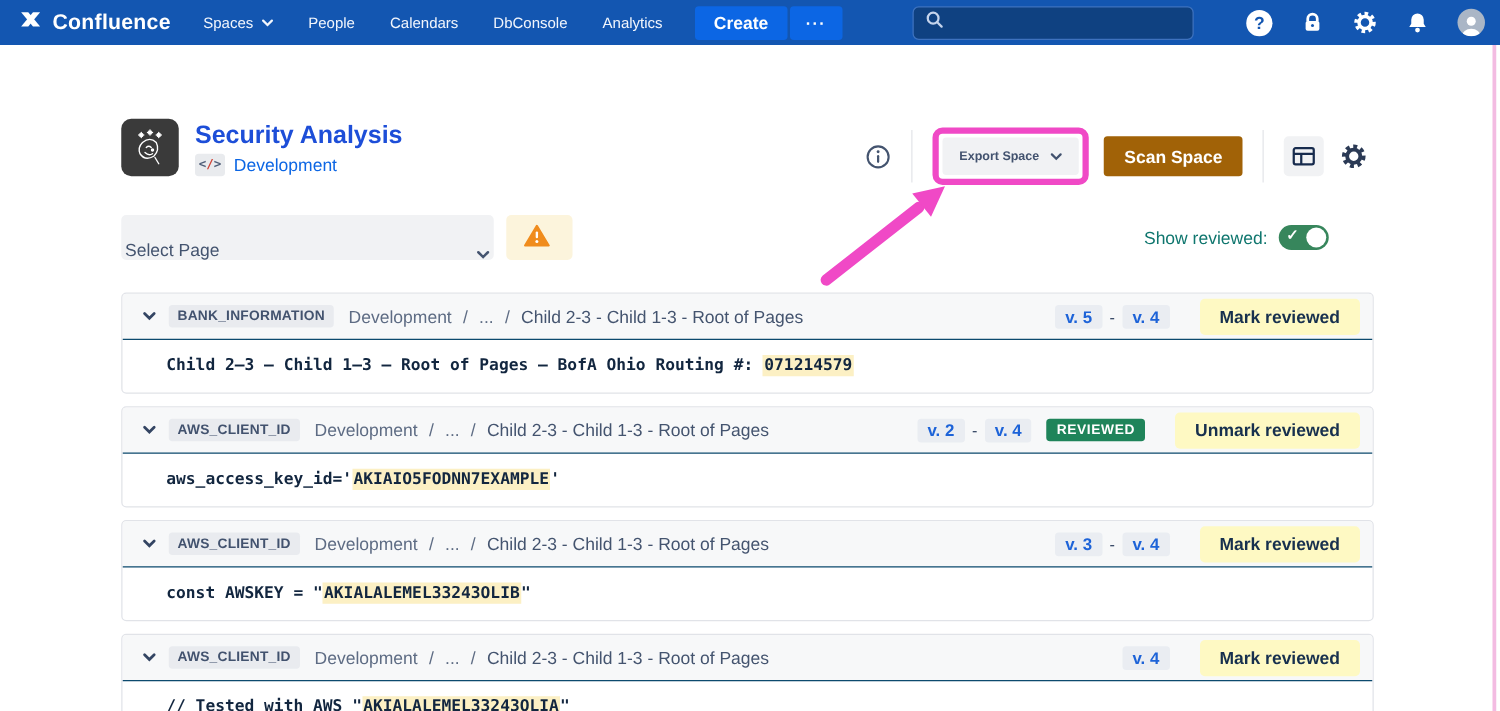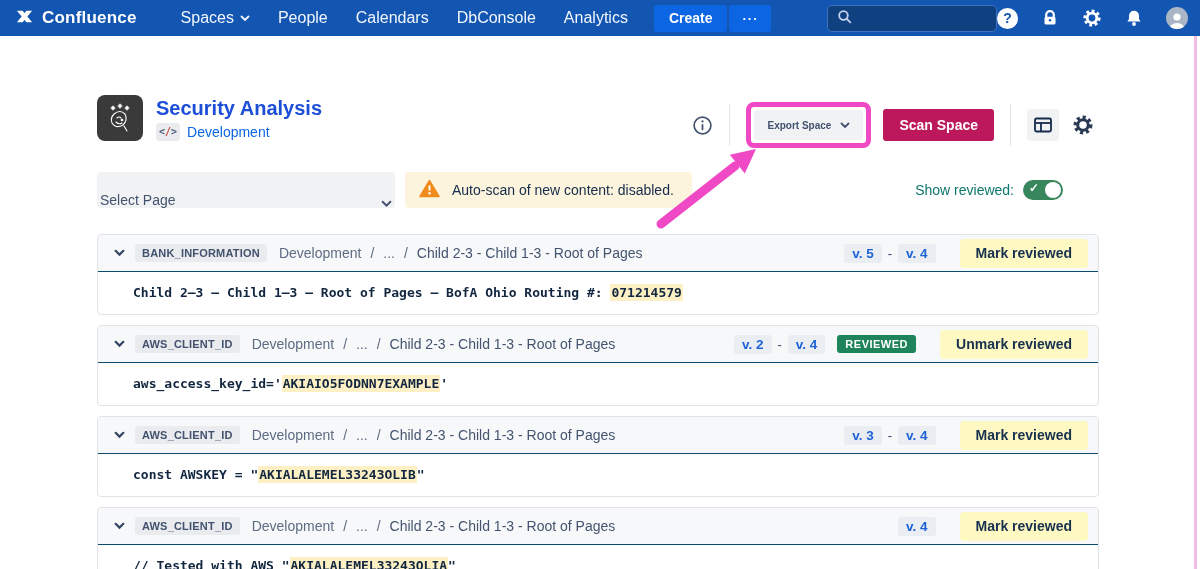--- a/index.html
+++ b/index.html
@@ -2,24 +2,24 @@
 <html><head>
 <meta charset="utf-8">
 <style>
   * { margin:0; padding:0; box-sizing:border-box; }
   html,body { width:1200px; height:569px; }
   body { font-family:"Liberation Sans", sans-serif; background:#fff; color:#172B4D; }
   .page { position:relative; width:1200px; height:569px; overflow:hidden; background:#fff; }
 
   
   .nav { height:36px; background:#1356B1; display:flex; align-items:center; padding:0 12px 0 14px; }
-  .brand { display:flex; align-items:center; gap:7px; margin-right:44px; }
+  .brand { display:flex; align-items:center; gap:7px; margin-right:26px; }
   .brand-name { color:#fff; font-size:17px; font-weight:700; letter-spacing:.2px; }
   .nav-links { display:flex; align-items:center; gap:28px; }
-  .nav-link { color:#F2F6FD; font-size:16px; display:flex; align-items:center; gap:6px; cursor:pointer; }
+  .nav-link { color:#F2F6FD; font-size:12px; display:flex; align-items:center; gap:6px; cursor:pointer; }
   .nav-link .chev { color:#F2F6FD; display:flex; }
   .btn-create { margin-left:26px; background:#0C66E4; color:#fff; font-weight:700; font-size:14px;
                 border:none; border-radius:3px; height:27px; padding:0 15px; cursor:pointer; font-family:inherit; }
   .btn-more { margin-left:2px; background:#0C66E4; color:#fff; font-weight:700; font-size:13px;
               border:none; border-radius:3px; height:27px; padding:0 13px; cursor:pointer; letter-spacing:1px; font-family:inherit;}
   .nav-search { margin-left:56px; width:225px; height:27px; background:#0F4181; border:1.5px solid #3E72BE;
                 border-radius:5px; display:flex; align-items:center; padding:0 9px; gap:7px; }
   .nav-search input { flex:1; background:transparent; border:none; outline:none; color:#E8EEF9; font-size:14px; font-family:inherit; }
   .nav-search input::placeholder { color:#C5D4EC; }
   .nav-icons { margin-left:auto; display:flex; align-items:center; gap:23px; }
@@ -42,21 +42,21 @@
                font-family:"DejaVu Sans Mono", monospace; font-size:10px; font-weight:700; }
   .dev-badge .b { color:#505F79; } .dev-badge .s { color:#D04437; }
   .space-link { color:#0C66E4; font-size:14px; text-decoration:none; cursor:pointer; }
 
   .header-controls { margin-left:auto; display:flex; align-items:center; margin-top:14px; }
   .info-ic { display:flex; cursor:pointer; }
   .vdivider { width:1px; height:42px; background:#E3E5E9; margin:0 16px; }
   .annotate-box { border:5px solid #F049C6; border-radius:8px; padding:3px; display:inline-block; }
   .btn-export { background:#F1F2F4; border:none; border-radius:3px; height:30px; padding:0 13px; cursor:pointer;
                 display:flex; align-items:center; gap:9px; font-family:inherit; font-size:10px; font-weight:700; color:#42526E; }
-  .btn-scan { margin-left:12px; background:#be185d; color:#fff; border:none; border-radius:3px; height:32px;
+  .btn-scan { margin-left:12px; background:#a16207; color:#fff; border:none; border-radius:3px; height:32px;
               padding:0 16px; font-size:14px; font-weight:700; cursor:pointer; font-family:inherit; }
   .icon-btn { width:32px; height:32px; background:#F1F2F4; border:none; border-radius:4px; display:flex;
               align-items:center; justify-content:center; cursor:pointer; }
   .icon-plain { width:32px; height:32px; background:transparent; border:none; display:flex; align-items:center;
                 justify-content:center; cursor:pointer; margin-left:8px; }
 
   .filter-row { margin-top:24px; display:flex; align-items:center; }
   .select-page { width:298px; height:36px; background:#F1F2F4; border-radius:4px; display:flex; align-items:flex-end;
                  padding:0 3px; color:#44546F; font-size:14px; cursor:pointer; }
   .select-page .chev { margin-left:auto; color:#44546F; display:flex; }
@@ -246,21 +246,20 @@
           </span>
       </div>
       <div class="warn-box">
         <span>
           <svg width="21" height="19" viewBox="0 0 20 18">
               <path d="M10 1.5 L19 16.5 H1 Z" fill="#F08C1D" stroke="#F08C1D" stroke-width="1.6" stroke-linejoin="round"></path>
               <rect x="9.1" y="5.8" width="1.8" height="5.2" rx="0.9" fill="#fff"></rect>
               <circle cx="10" cy="13.5" r="1.15" fill="#fff"></circle>
             </svg>
         </span>
-        <span>Auto-scan of new content: disabled.</span>
       </div>
       <div class="show-reviewed">
         <span class="lbl">Show reviewed:</span>
         <span class="toggle">
           <span class="check">✓</span>
           <span class="knob"></span>
         </span>
       </div>
     </div>
 

